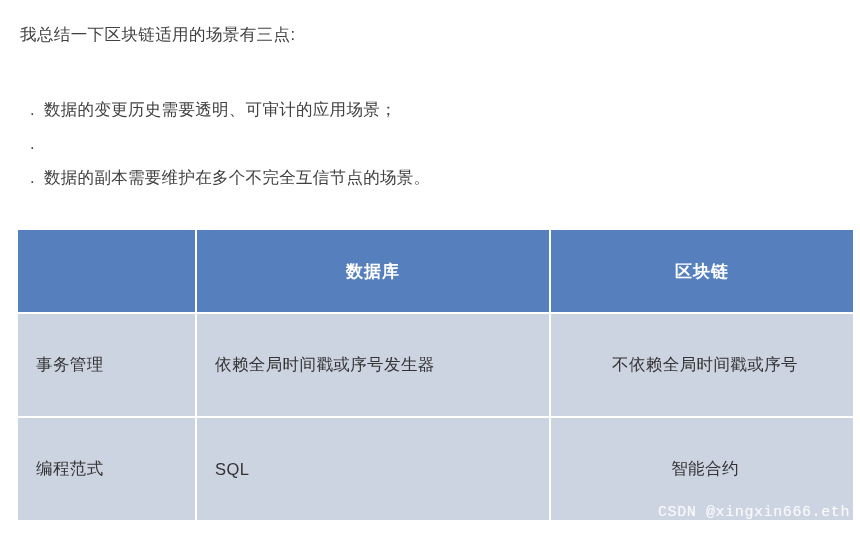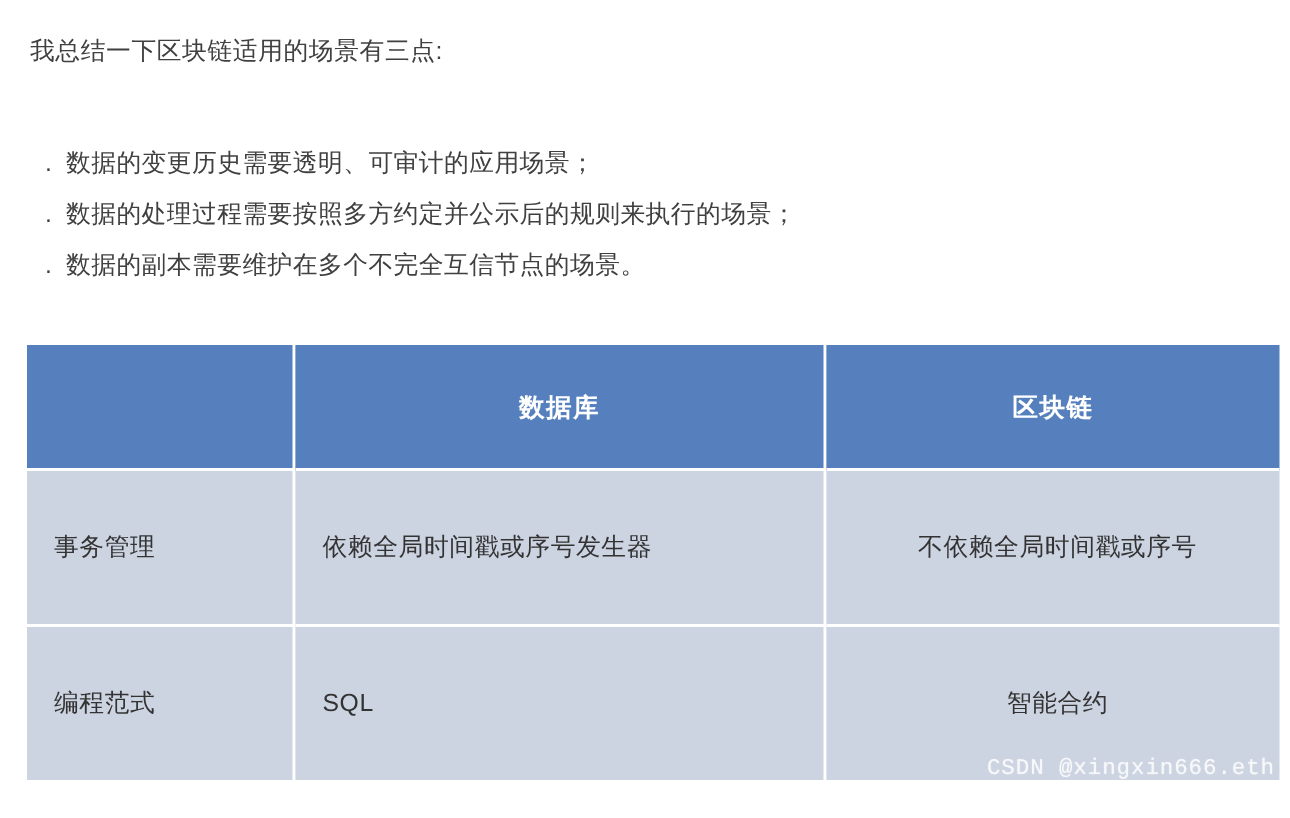--- a/index.html
+++ b/index.html
@@ -144,21 +144,20 @@
 
   <div class="intro">我总结一下区块链适用的场景有三点:</div>
 
   <div class="bullet-list">
     <div class="bullet-item">
       <span class="bullet-marker">.</span>
       <span class="bullet-text">数据的变更历史需要透明、可审计的应用场景；</span>
     </div>
     <div class="bullet-item">
       <span class="bullet-marker">.</span>
-      <span class="bullet-text">数据的处理过程需要按照多方约定并公示后的规则来执行的场景；</span>
     </div>
     <div class="bullet-item">
       <span class="bullet-marker">.</span>
       <span class="bullet-text">数据的副本需要维护在多个不完全互信节点的场景。</span>
     </div>
   </div>
 
   <table class="cmp-table">
     <colgroup>
       <col class="c1">

